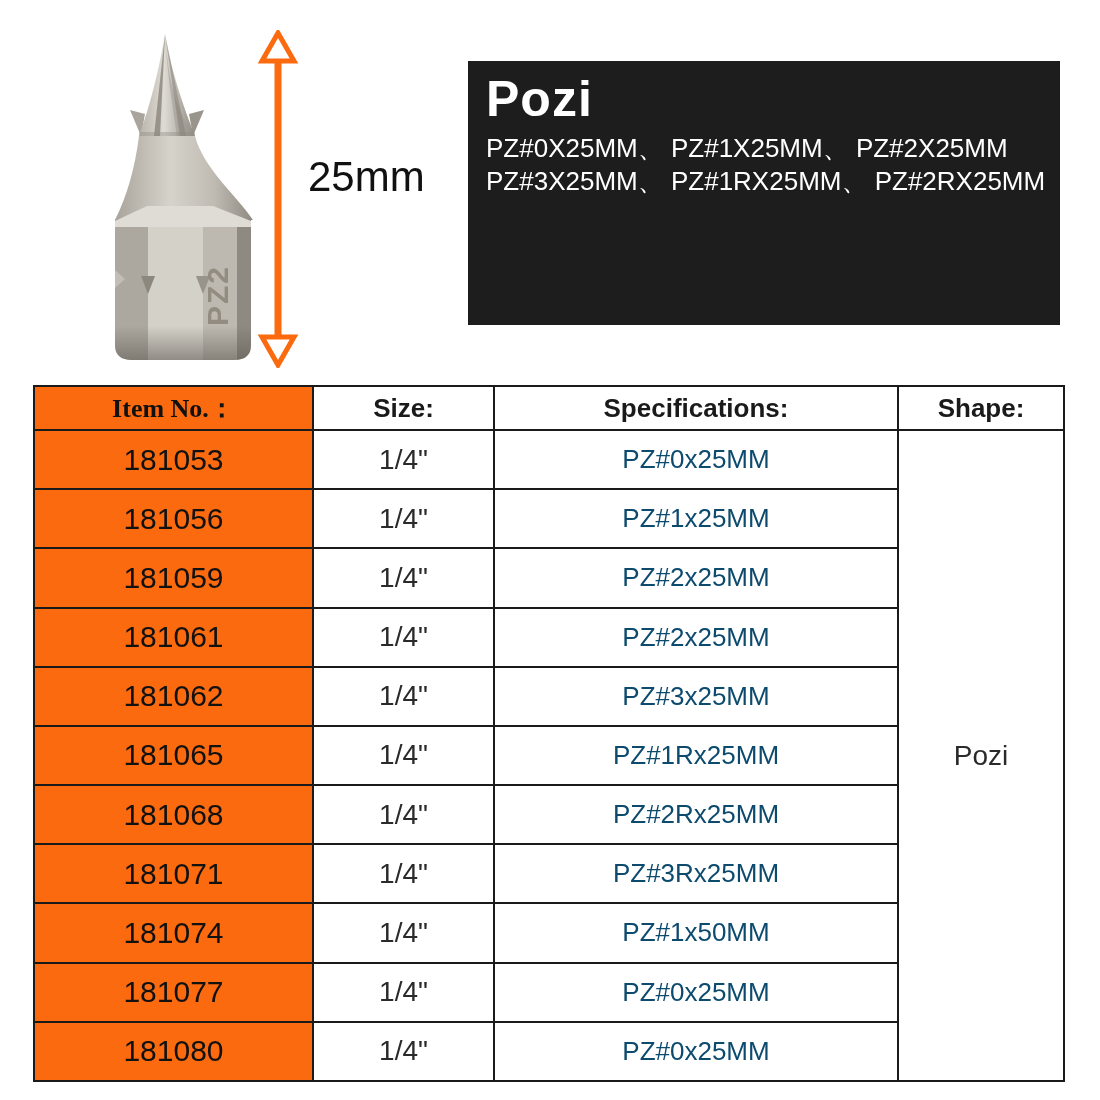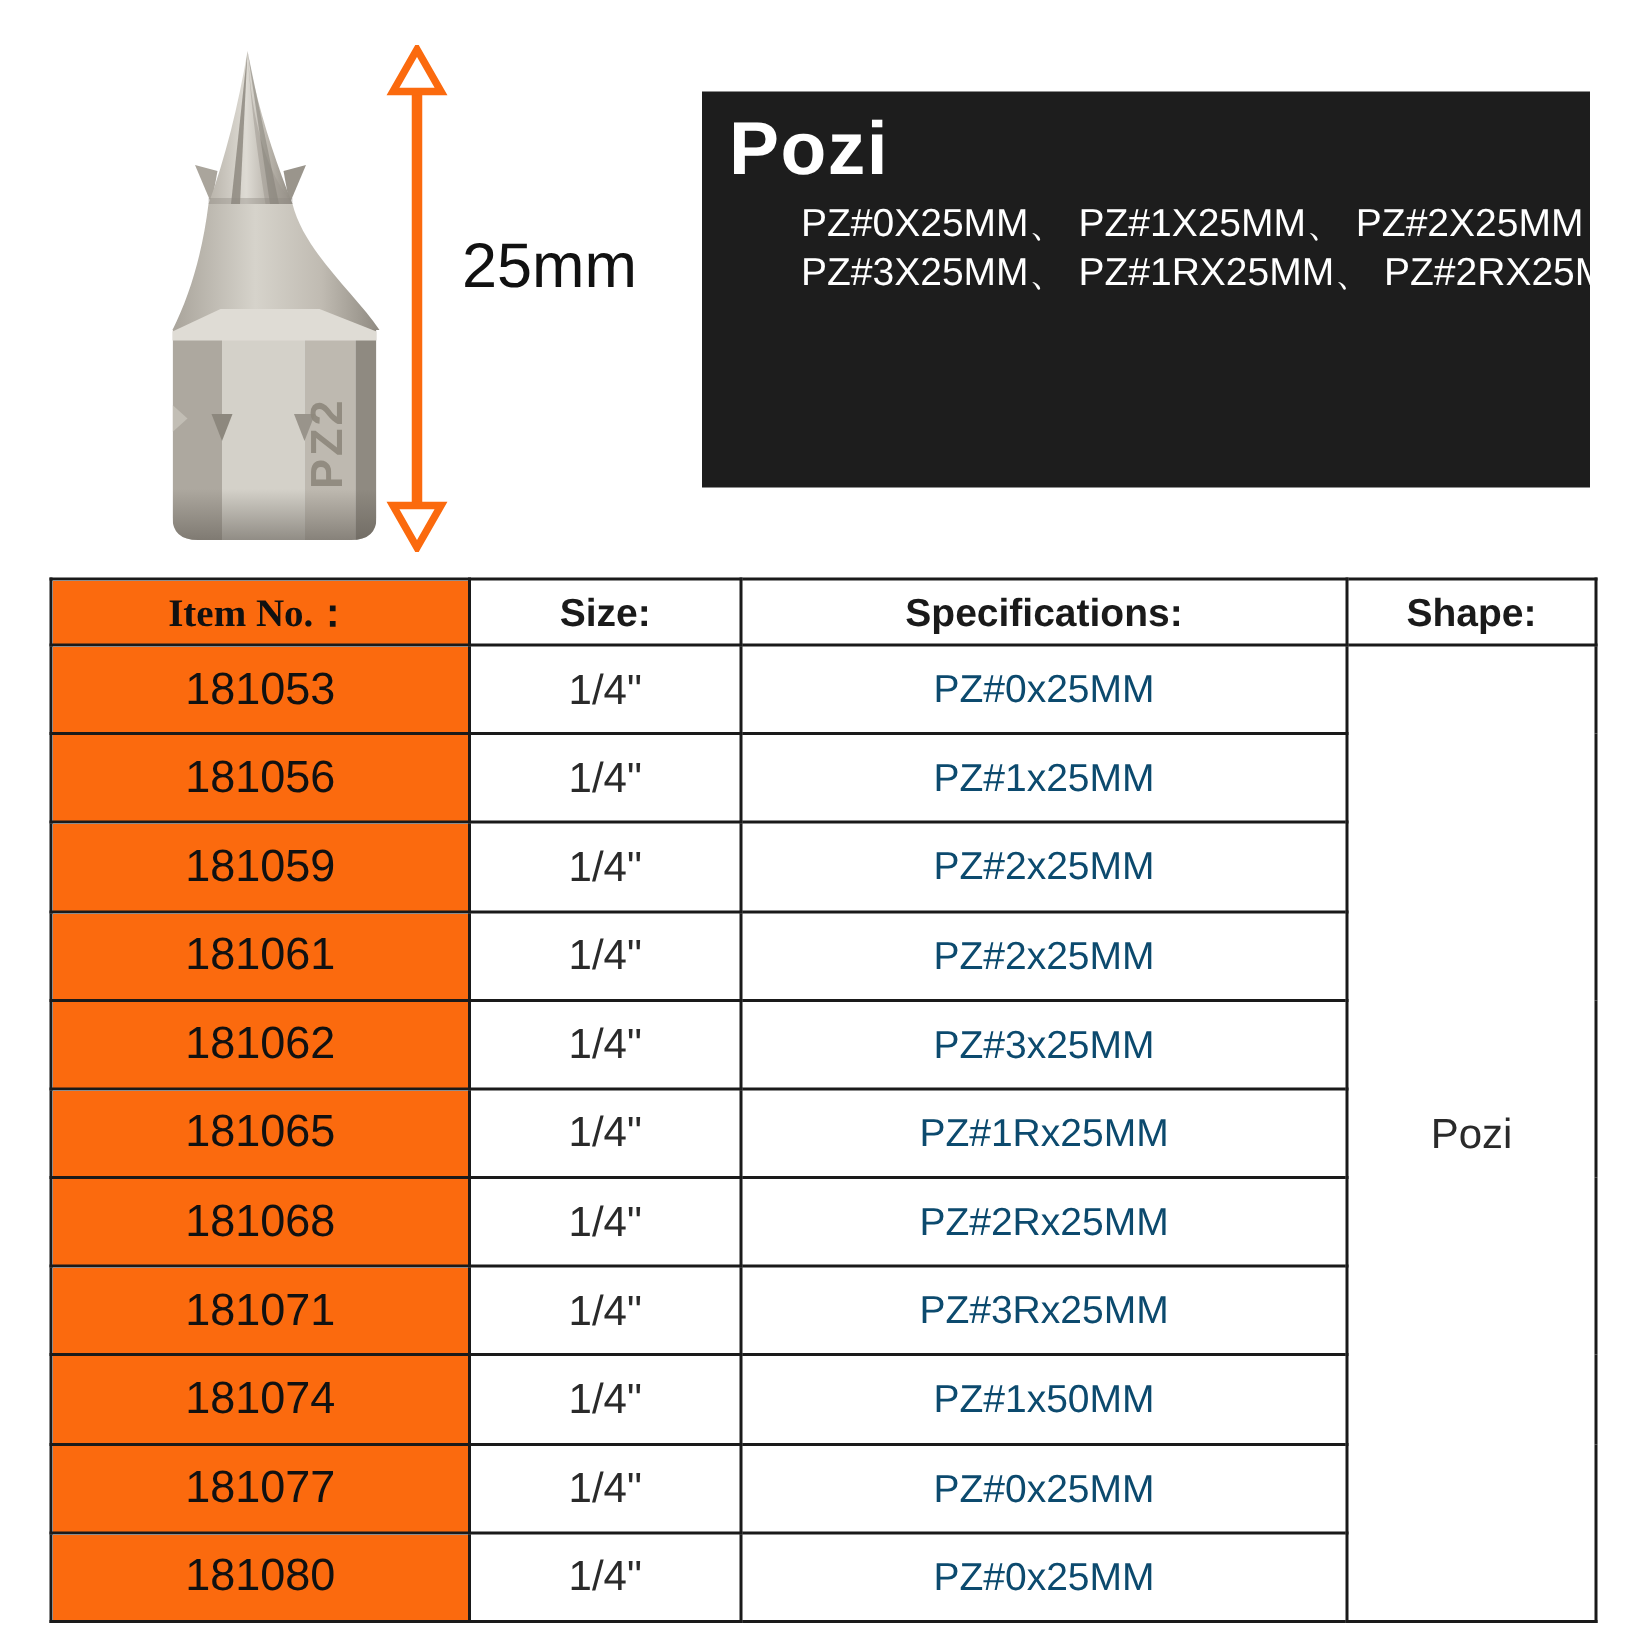--- a/index.html
+++ b/index.html
@@ -22,21 +22,21 @@
     color:#111;letter-spacing:0px;
   }
 
   
   .panel{
     position:absolute;left:468px;top:61px;width:592px;height:264px;
     background:var(--panel-black);color:#ffffff;padding:10px 14px 0 18px;
   }
   .panel-title{font-size:50px;font-weight:bold;line-height:1.15;letter-spacing:1px;}
   .panel-heading{font-size:29px;margin-top:12px;letter-spacing:0.5px;}
-  .panel-lines{font-size:26px;line-height:33px;margin-top:3px;letter-spacing:0px;white-space:nowrap;margin-left:48px;}
+  .panel-lines{font-size:26px;line-height:33px;margin-top:3px;letter-spacing:0px;white-space:nowrap;}
 
   
   table.spec-table{
     position:absolute;left:33px;top:385px;width:1030px;height:697px;
     border-collapse:collapse;table-layout:fixed;background:#fff;
   }
   .spec-table th,.spec-table td{
     border:2px solid var(--table-border);
     text-align:center;vertical-align:middle;padding:0;
     overflow:hidden;

